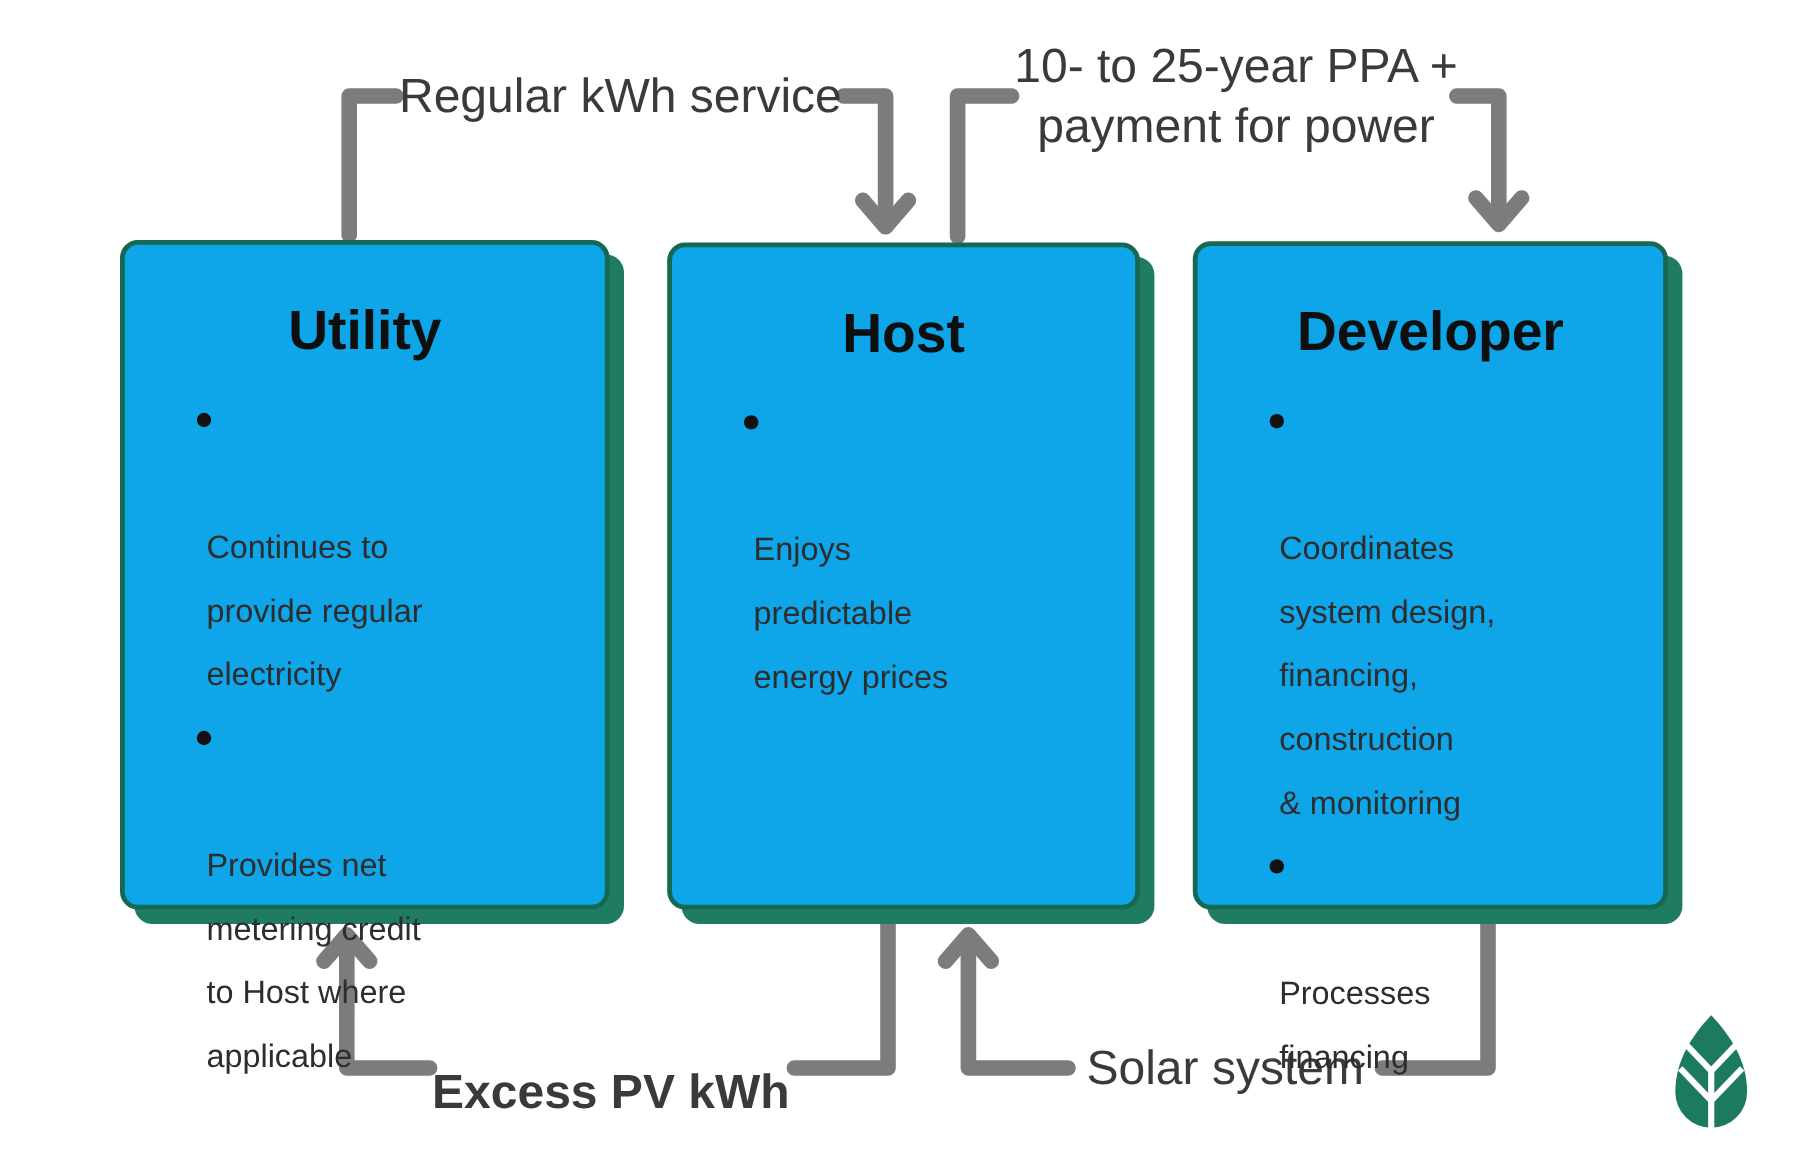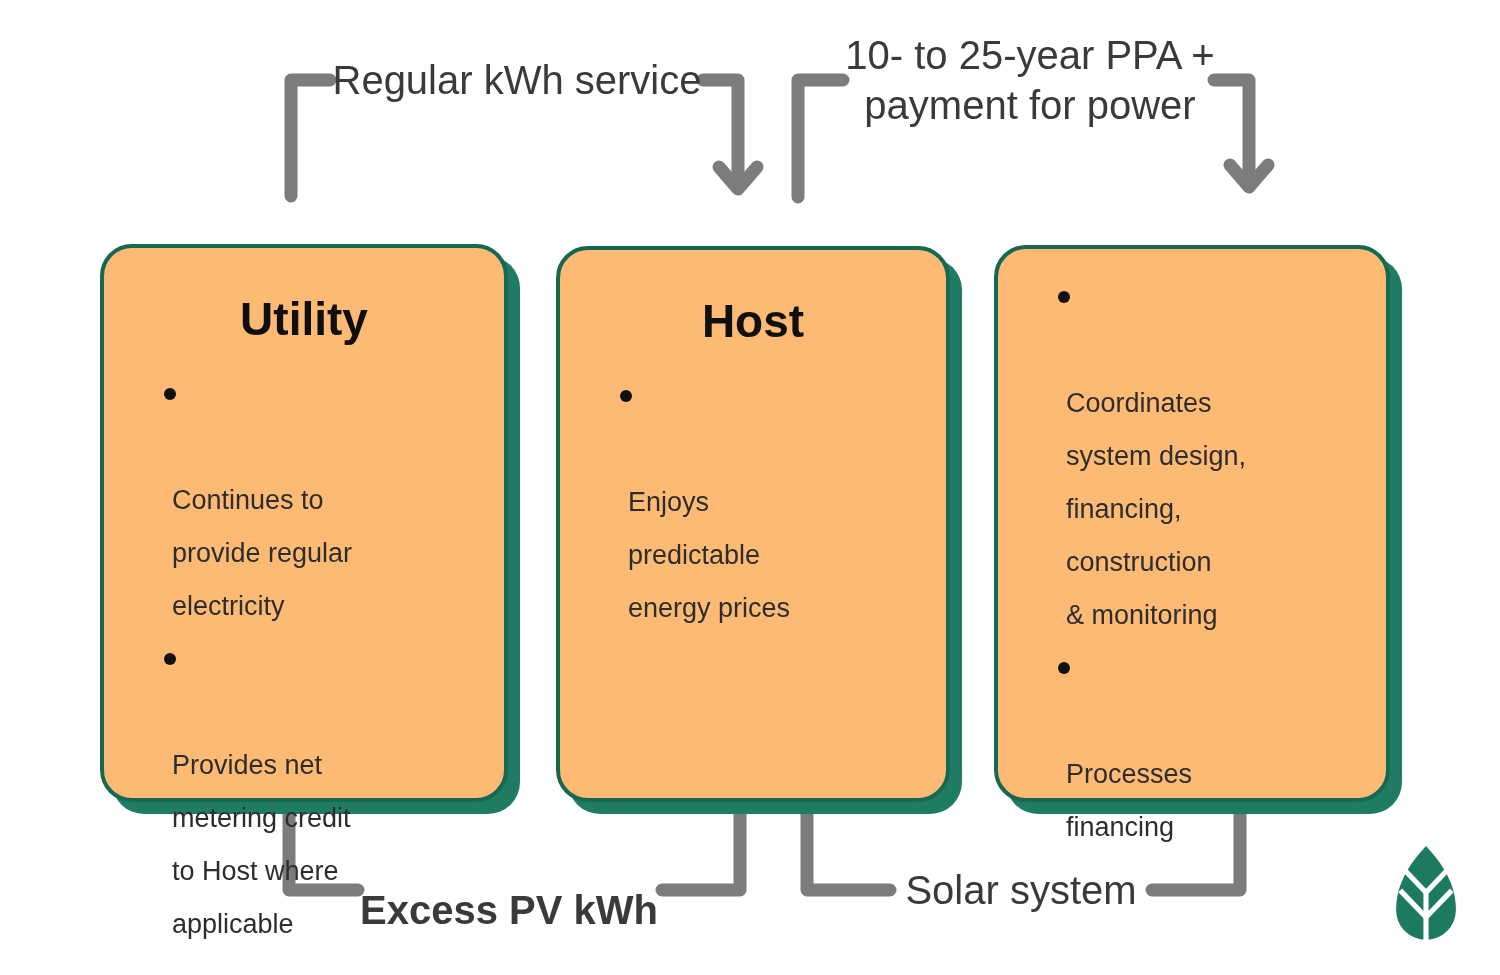--- a/index.html
+++ b/index.html
@@ -14,24 +14,23 @@
     position:absolute; transform:translate(-50%,-50%);
     font-size:40px; font-weight:300; color:#3a3a3a;
     white-space:pre-line; text-align:center; line-height:50px; letter-spacing:0px;
   }
   .lbl-regular { left:517px; top:80px; }
   .lbl-ppa     { left:1030px; top:80px; }
   .lbl-excess  { left:509px; top:910px;font-weight:bold; }
   .lbl-solar   { left:1021px; top:890px; }
 
   .card {
-    position:absolute; background:#fdba74;
-    border:4px solid #166853; border-radius:32px;
+    position:absolute; background:#0ea5e9;
+    border:4px solid #166853; border-radius:15px;
     box-shadow:12px 12px 0 0 #1f7c63;
-    margin-top:44px;
   }
   .card-utility   { left:100px; top:200px; width:400px; height:550px; }
   .card-host      { left:556px; top:202px; width:386px; height:548px; }
   .card-developer { left:994px; top:201px; width:388px; height:549px; }
 
   .card h2 {
     margin:0; padding-top:44px; text-align:center;
     font-size:46px; line-height:54px; font-weight:700; color:#0f0f0f;
   }
   .bullets { margin-top:22px; }
@@ -121,20 +120,21 @@
       <div class="bullet">
         <span class="dot"></span>
         <span>Enjoys
 predictable
 energy prices</span>
       </div>
     </div>
   </div>
 
   <div class="card card-developer">
+    <h2>Developer</h2>
     <div class="bullets">
       <div class="bullet">
         <span class="dot"></span>
         <span>Coordinates
 system design,
 financing,
 construction
 &amp; monitoring</span>
       </div>
       <div class="bullet">

